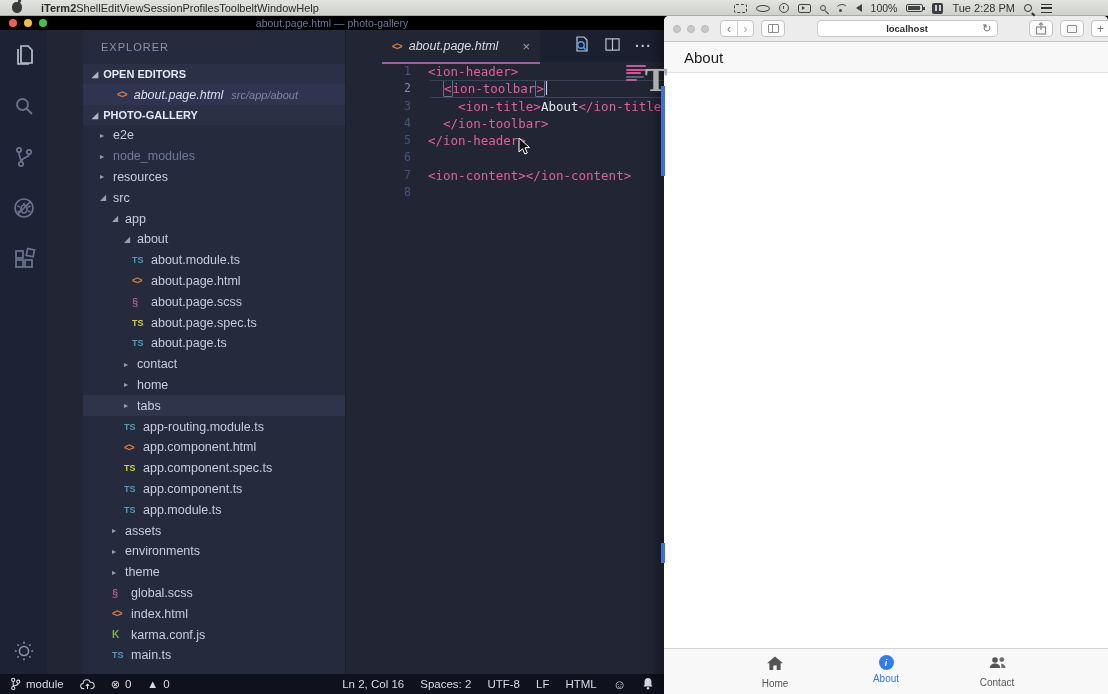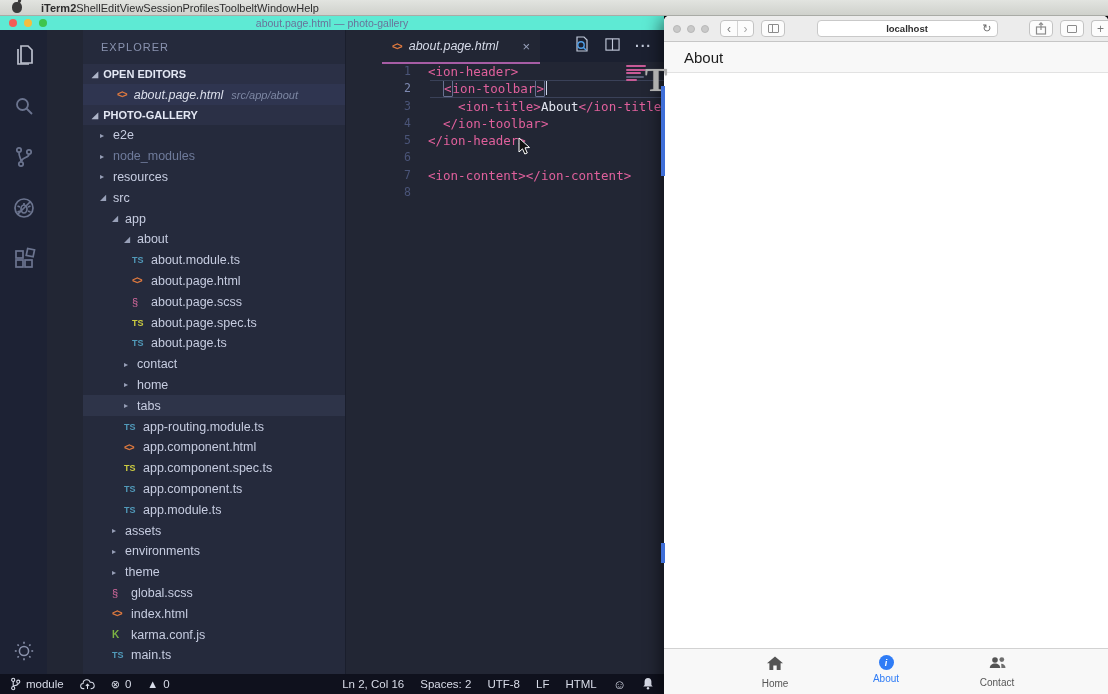--- a/index.html
+++ b/index.html
@@ -42,21 +42,21 @@
                      background:linear-gradient(90deg,#cfd2d8 30%,#3c3c44 30%, #3c3c44 60%, #cfd2d8 60%); }
   .mi-search { width:8px; height:8px; border:1.4px solid #333; border-radius:50%; }
   .mi-search::after { content:""; position:absolute; left:6.5px; top:6.5px; width:4px; height:1.5px; background:#333; transform:rotate(45deg); transform-origin:left; }
   .mi-list { width:11px; height:9px; border-top:1.5px solid #333; border-bottom:1.5px solid #333; }
   .mi-list::before { content:""; position:absolute; left:0; top:2.6px; width:11px; height:1.5px; background:#333; }
   .mb-clock { font-size:11px; white-space:nowrap; }
 
   
   #vscode { position:absolute; left:0; top:16px; width:664px; height:678px; background:#222634;
             display:flex; flex-direction:column; z-index:10; }
-  #vs-titlebar { height:14px; background:#5eead4; position:relative; flex:none; }
+  #vs-titlebar { height:14px; background:#000000; position:relative; flex:none; }
   .lights { position:absolute; left:9px; top:3px; display:flex; gap:7px; }
   .light { width:8px; height:8px; border-radius:50%; }
   .l-red { background:#f45d55; } .l-yel { background:#f6bd3e; } .l-grn { background:#3ec54b; }
   #vs-title { position:absolute; left:0; right:0; top:1px; text-align:center; font-size:10.5px; color:#69739a; }
 
   #vs-body { flex:1; display:flex; min-height:0;gap:36px; }
 
   
   #activitybar { width:47px; background:#1d2234; position:relative; flex:none; display:flex;
                  flex-direction:column; align-items:center; padding-top:12px; gap:25px; }
@@ -174,20 +174,35 @@
         <span class="menu-item app">iTerm2</span>
         <span class="menu-item">Shell</span>
         <span class="menu-item">Edit</span>
         <span class="menu-item">View</span>
         <span class="menu-item">Session</span>
         <span class="menu-item">Profiles</span>
         <span class="menu-item">Toolbelt</span>
         <span class="menu-item">Window</span>
         <span class="menu-item">Help</span>
       </span>
+    <span id="menu-right">
+      <span class="mi mi-rec"></span>
+      <span class="mi mi-glass"></span>
+      <span class="mi mi-clock"></span>
+      <span class="mi mi-disp"></span>
+      <span class="mi mi-key"></span>
+      <span class="mi mi-wifi"></span>
+      <span class="mi mi-vol"></span>
+      <span>100%</span>
+      <span class="mi mi-batt"></span>
+      <span class="mi mi-flag"></span>
+      <span class="mb-clock">Tue 2:28 PM</span>
+      <span class="mi mi-search"></span>
+      <span class="mi mi-list"></span>
+    </span>
   </div>
 
   <div id="vscode">
     <div id="vs-titlebar">
       <span class="lights">
         <span class="light l-red"></span>
         <span class="light l-yel"></span>
         <span class="light l-grn"></span>
       </span>
       <span id="vs-title">about.page.html — photo-gallery</span>

